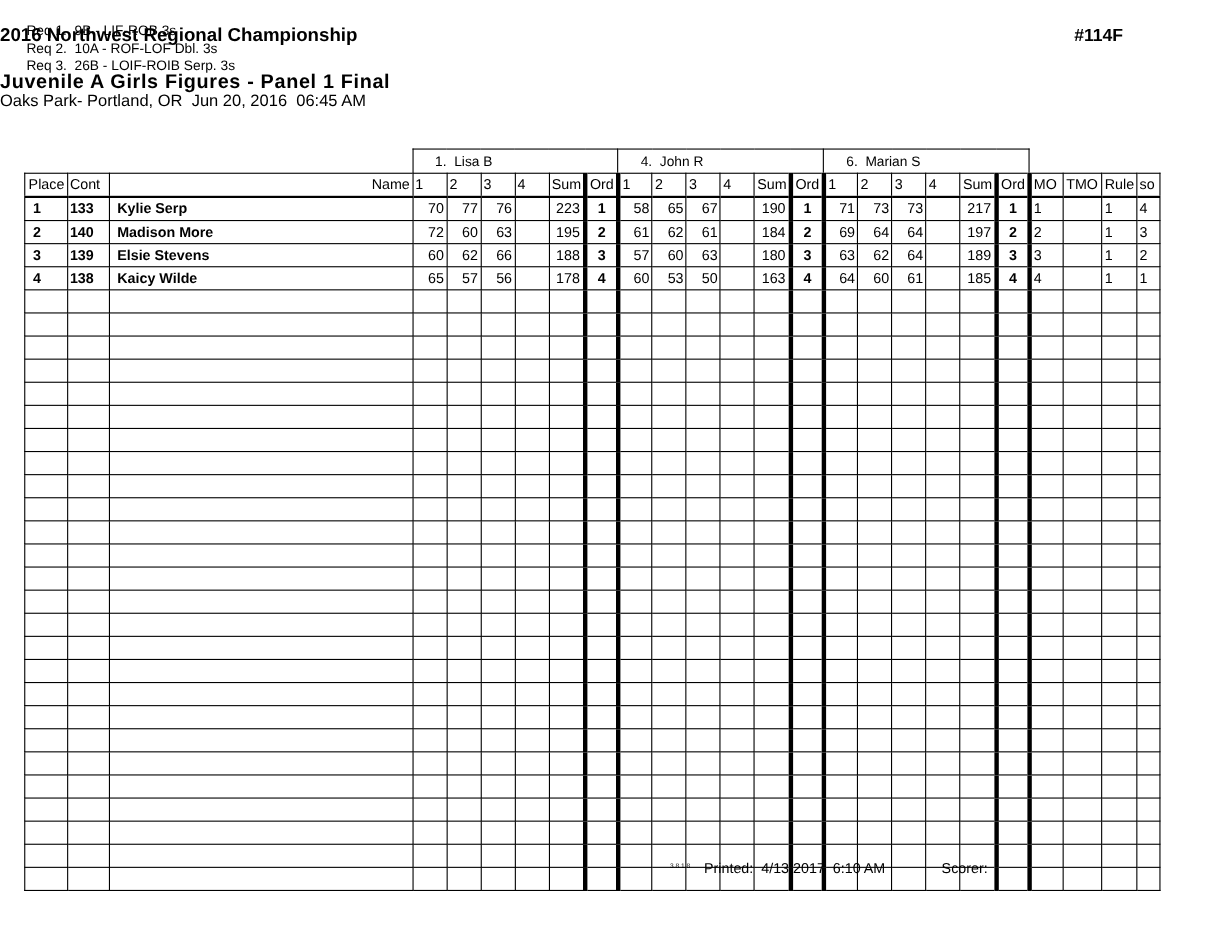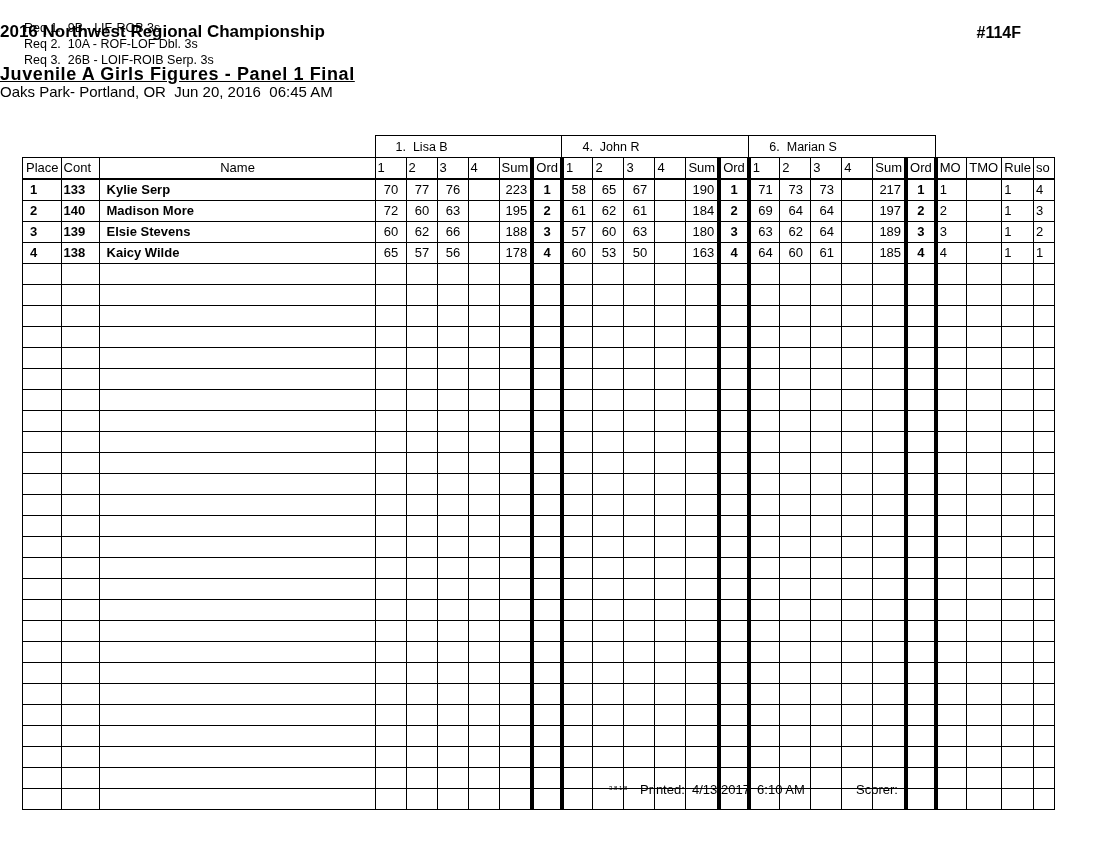--- a/index.html
+++ b/index.html
@@ -6,39 +6,39 @@
   .page{
     position:relative;width:1100px;height:850px;background:#ffffff;
     font-family:"Liberation Sans", sans-serif;color:#000;overflow:hidden;
     margin:0 auto;
   }
   .pre{white-space:pre;}
   
   .reqs{position:absolute;left:24px;top:20px;font-size:12.5px;line-height:16px;}
   .title1{position:absolute;left:0;width:985px;top:22px;font-size:17px;font-weight:bold;}
   .subtitle{position:absolute;left:0;width:1100px;top:44px;font-size:15px;margin-top:39px;}
-  .eventtitle{position:absolute;left:0;width:1100px;top:64px;font-size:18px;font-weight:bold;letter-spacing:0.6px;text-decoration:underline;}
+  .eventtitle{position:absolute;left:0;width:1100px;top:64px;font-size:18px;font-weight:bold;letter-spacing:0.6px;}
   .reportline{position:absolute;left:0;width:1100px;top:90px;font-size:15px;}
   .docnum{position:absolute;right:79px;top:24px;font-size:16px;font-weight:bold;}
   
   .scoretable{
     position:absolute;left:22px;top:135px;border-collapse:collapse;table-layout:fixed;
     font-size:13px;
   }
   .scoretable td{
     border:1px solid #000;height:20px;line-height:18px;padding:0 2px;
     overflow:hidden;white-space:pre;
   }
   td.nob{border:none;}
   td.judgebox{border:1px solid #000;font-size:12.5px;padding-left:20px;}
   tr.hdr td{border-bottom:2px solid #000;font-size:13px;}
   td.ord{border-left:4px solid #000;border-right:4px solid #000;text-align:center;}
   td.b{font-weight:bold;}
   td.al{text-align:left;padding-left:7px;}
-  td.al2{text-align:center;padding-left:3px;}
+  td.al2{text-align:right;padding-left:3px;}
   td.ac{text-align:left;}
   td.ar{text-align:right;padding-right:3px;}
   
   .footer-version{position:absolute;left:609px;top:785px;font-size:6px;}
   .footer-printed{position:absolute;left:640px;top:782px;font-size:13px;}
   .footer-scorer{position:absolute;left:856px;top:782px;font-size:13px;}
 </style>
 </head>
 <body>
 

